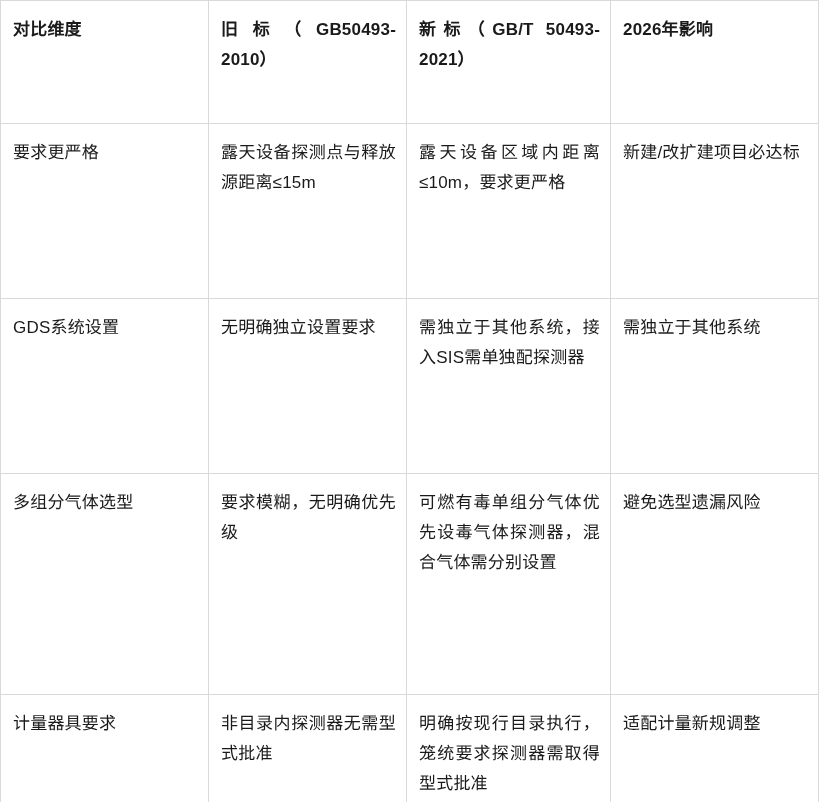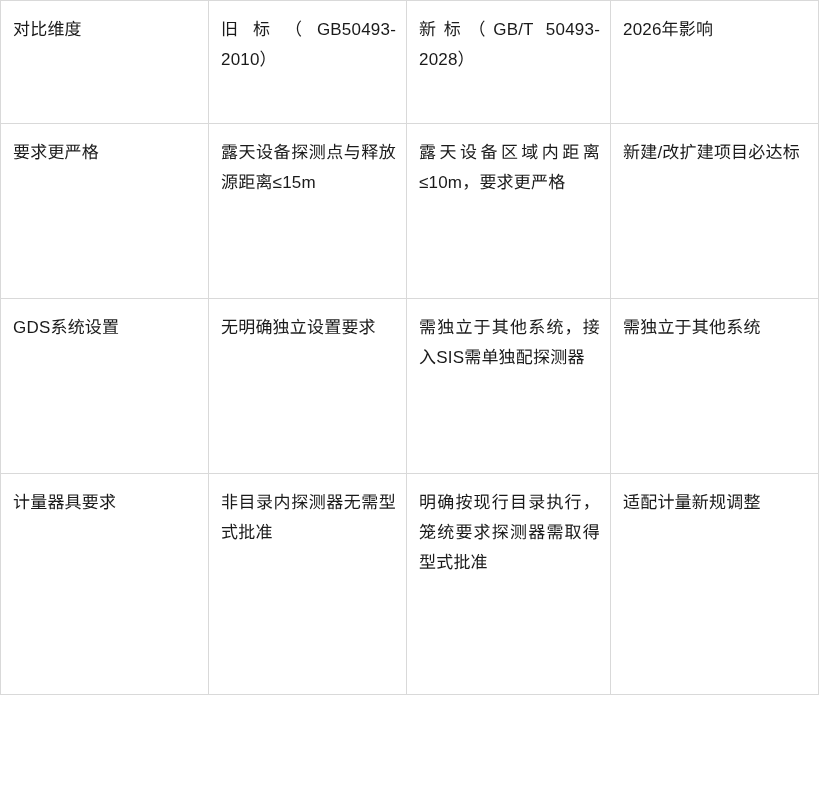--- a/index.html
+++ b/index.html
@@ -38,21 +38,21 @@
     vertical-align: top;
     padding: 14px 10px 14px 12px;
     font-size: 17px;
     line-height: 1.75;
     letter-spacing: 0.2px;
     word-break: break-word;
     text-align: justify;
     text-justify: inter-ideograph;
   }
   table.compare tr.header-row td {
-    font-weight: 400;
+    font-weight: 700;
   }
   tr.r0 td { height: 94px; }
   tr.r1 td { height: 146px; }
   tr.r2 td { height: 146px; }
   tr.r3 td { height: 192px; }
   tr.r4 td { height: 192px; }
   .cell-text {
     display: block;
     white-space: pre-wrap;
   }
@@ -70,21 +70,21 @@
     </colgroup>
     <tbody>
       <tr class="header-row r0">
         <td>
             <span class="cell-text">对比维度</span>
           </td>
         <td>
             <span class="cell-text">旧标（GB50493-2010）</span>
           </td>
         <td>
-            <span class="cell-text">新标（GB/T 50493-2028）</span>
+            <span class="cell-text">新标（GB/T 50493-2021）</span>
           </td>
         <td>
             <span class="cell-text">2026年影响</span>
           </td>
       </tr>
 
       <tr class="r1">
         <td>
             <span class="cell-text">要求更严格</span>
           </td>
@@ -107,20 +107,34 @@
             <span class="cell-text">无明确独立设置要求</span>
           </td>
         <td>
             <span class="cell-text">需独立于其他系统，接入SIS需单独配探测器</span>
           </td>
         <td>
             <span class="cell-text">需独立于其他系统</span>
           </td>
       </tr>
 
+      <tr class="r3">
+        <td>
+            <span class="cell-text">多组分气体选型</span>
+          </td>
+        <td>
+            <span class="cell-text">要求模糊，无明确优先级</span>
+          </td>
+        <td>
+            <span class="cell-text">可燃有毒单组分气体优先设毒气体探测器，混合气体需分别设置</span>
+          </td>
+        <td>
+            <span class="cell-text">避免选型遗漏风险</span>
+          </td>
+      </tr>
 
       <tr class="r4">
         <td>
             <span class="cell-text">计量器具要求</span>
           </td>
         <td>
             <span class="cell-text">非目录内探测器无需型式批准</span>
           </td>
         <td>
             <span class="cell-text">明确按现行目录执行，笼统要求探测器需取得型式批准</span>

